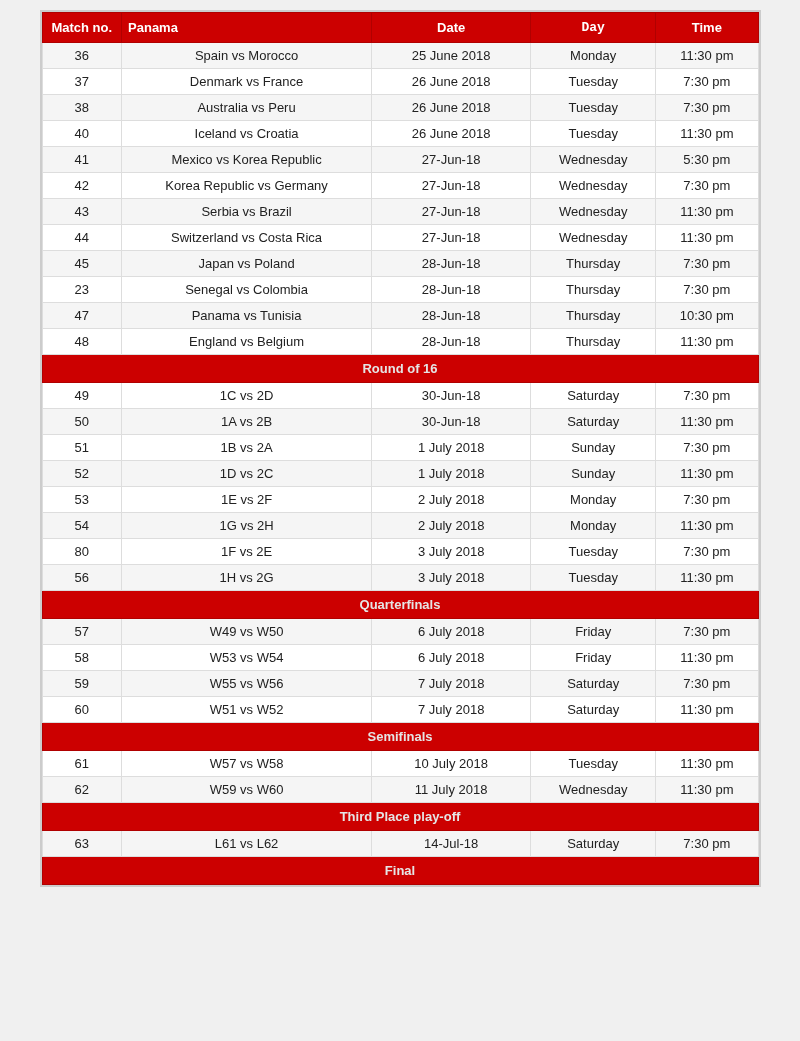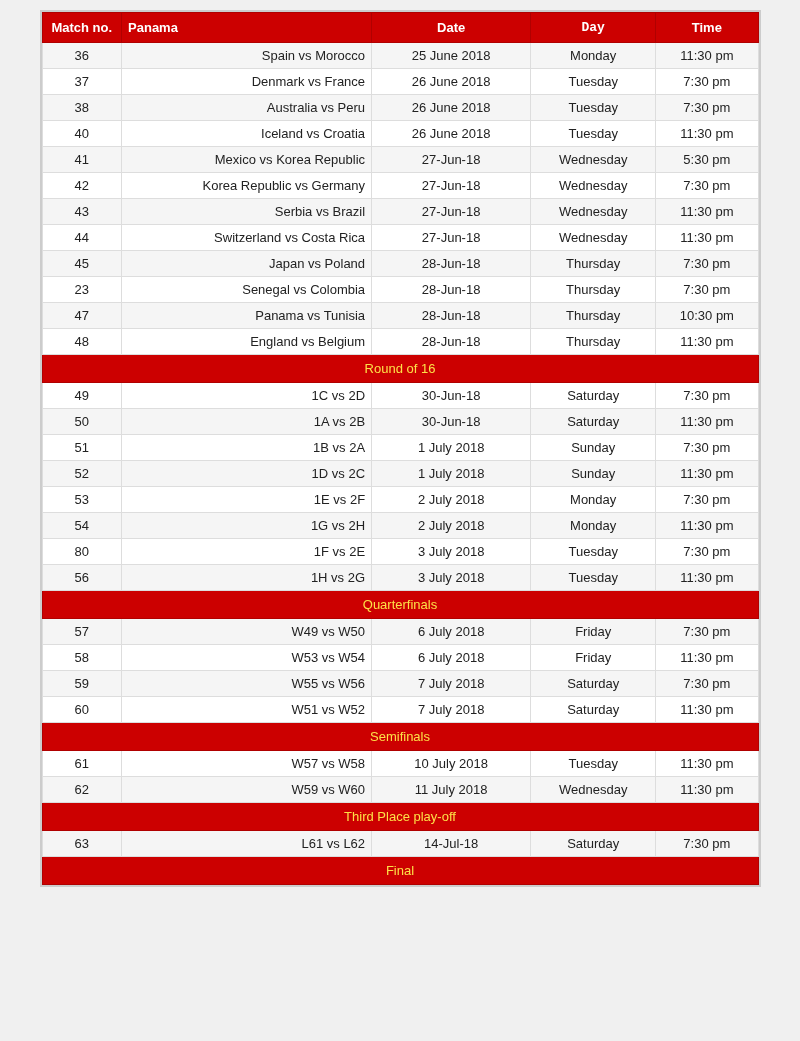--- a/index.html
+++ b/index.html
@@ -41,36 +41,36 @@
     }
     thead tr th:nth-child(4) {
       width: 110px;
       font-family: Liberation Mono, monospace;
     }
     thead tr th:nth-child(5) {
       width: 90px;
     }
     tbody tr.section-header td {
       background: #cc0000;
-      color: #fde047;
-      font-weight: normal;
+      color: #e5e5e5;
+      font-weight: bold;
       text-align: center;
       padding: 6px;
       font-size: 13px;
       border: 1px solid #b00000;
       margin-left: 48px;
     }
     tbody tr.data-row td {
       padding: 5px 6px;
       border: 1px solid #ddd;
       text-align: center;
       color: #222;
     }
     tbody tr.data-row td:nth-child(2) {
-      text-align: right;
+      text-align: center;
     }
     tbody tr.data-row:nth-child(odd) {
       background: #f5f5f5;
     }
     tbody tr.data-row:nth-child(even) {
       background: #ffffff;
     }
   </style>
 </head>
 <body>

